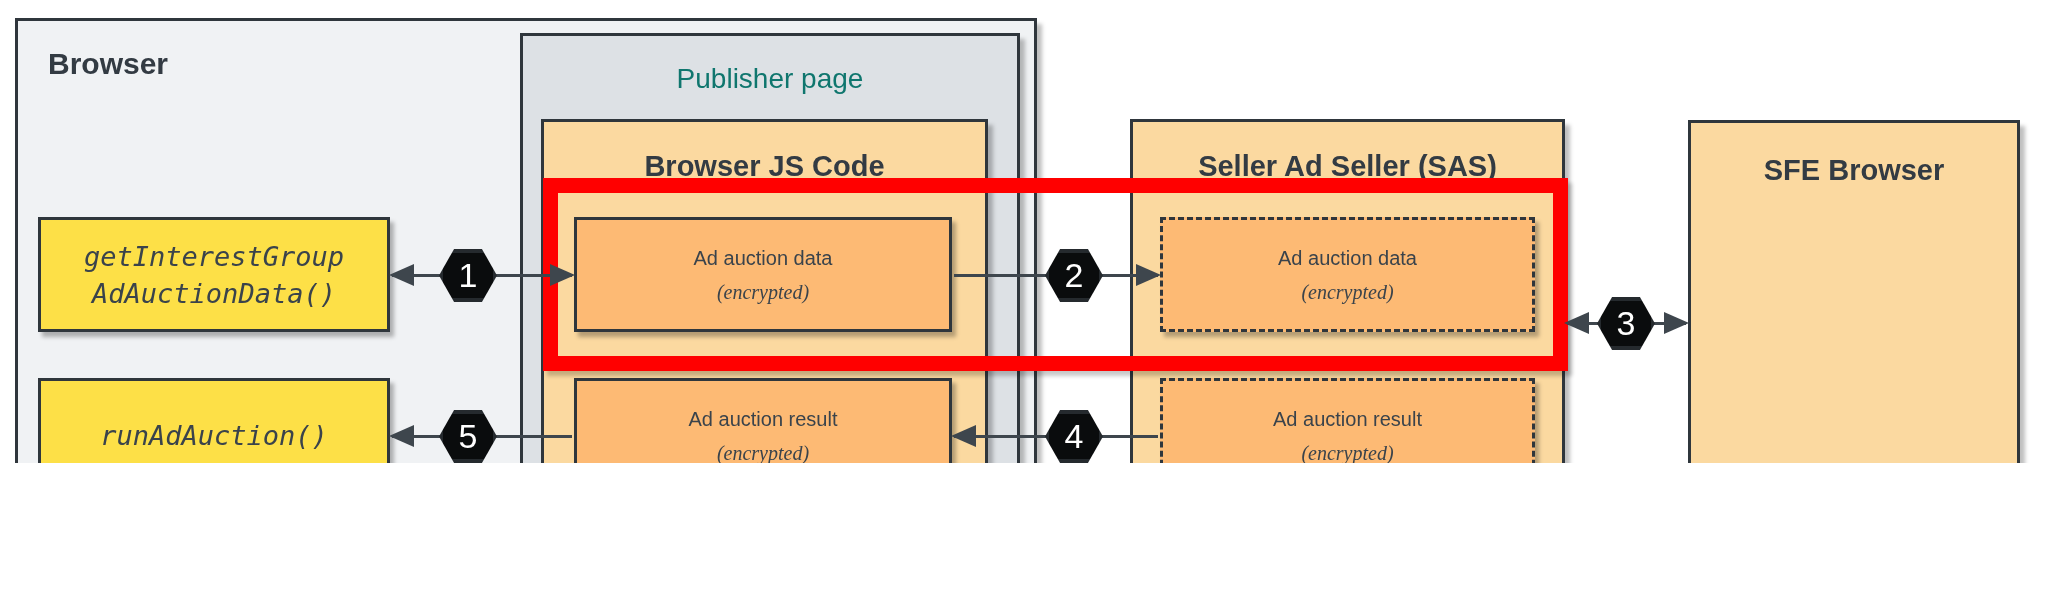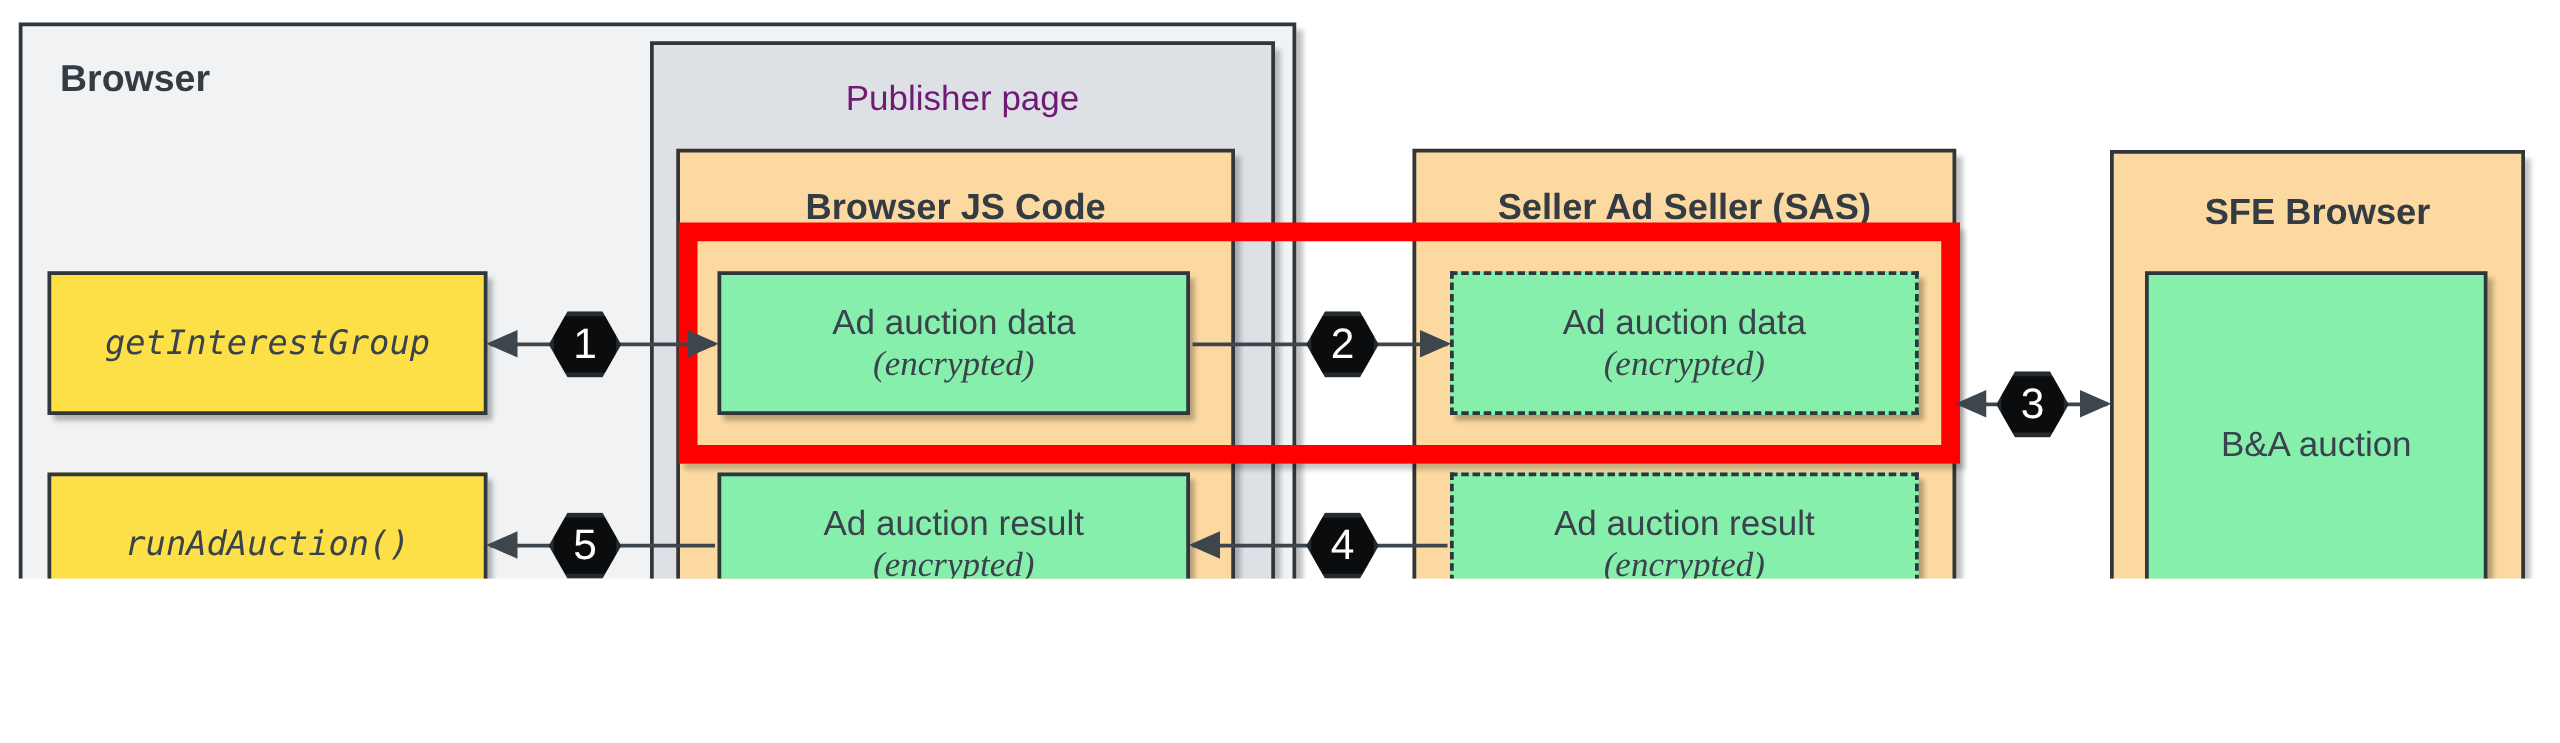--- a/index.html
+++ b/index.html
@@ -14,31 +14,31 @@
     box-shadow:5px 6px 4px rgba(0,0,0,0.25);
   }
   .panel-browser   { left:15px;  top:18px;  width:1022px; height:555px; background:#F0F2F4; }
   .panel-publisher { left:520px; top:33px;  width:500px;  height:527px; background:#DDE1E5; }
   .panel-sellerjs  { left:541px; top:119px; width:447px;  height:408px; background:#FBD9A0; }
   .panel-sas       { left:1130px;top:119px; width:435px;  height:408px; background:#FBD9A0; }
   .panel-sfe       { left:1688px;top:120px; width:332px;  height:407px; background:#FBD9A0; }
 
   .panel-title { position:absolute; left:0; right:0; text-align:center; font-size:29px; font-weight:bold; color:#333B43; }
   .title-browser { left:30px; right:auto; top:26px; text-align:left; font-size:30px; }
-  .title-publisher { top:27px; font-weight:normal; font-size:28px; color:#701a75; }
+  .title-publisher { top:27px; font-weight:normal; font-size:28px; color:#0f766e; }
   .title-sellerjs { top:28px; }
   .title-sas { top:28px; }
   .title-sfe { top:31px; }
 
   
   .node {
     position:absolute; box-sizing:border-box;
-    border:3px solid #2F363C; background:#86efac;
+    border:3px solid #2F363C; background:#fdba74;
     display:flex; flex-direction:column; align-items:center; justify-content:center;
-    text-align:center; font-size:28px; line-height:34px;
+    text-align:center; font-size:20px; line-height:34px;
     box-shadow:4px 5px 4px rgba(0,0,0,0.28);
   }
   .node .subtitle { font-style:italic;font-family:Liberation Serif, serif; }
   .node-dashed { border-style:dashed; }
   .node-green {
     background:#fde047;
     font-family:"DejaVu Sans Mono", monospace; font-style:italic;
     font-size:27px; line-height:37px;
   }
   .node-green1 { left:38px;  top:217px; width:352px; height:115px; }
@@ -104,20 +104,21 @@
   <div class="panel panel-sas">
     <div class="panel-title title-sas">Seller Ad Seller (SAS)</div>
   </div>
 
   <div class="panel panel-sfe">
     <div class="panel-title title-sfe">SFE Browser</div>
   </div>
 
   <div class="node node-green node-green1">
     <div>getInterestGroup</div>
+    <div>AdAuctionData()</div>
   </div>
   <div class="node node-green node-green2">
     <div>runAdAuction()</div>
   </div>
 
   <div class="node node-boxA">
     <div>Ad auction data</div>
     <div class="subtitle">(encrypted)</div>
   </div>
   <div class="node node-boxB">
@@ -127,23 +128,20 @@
 
   <div class="node node-dashed node-sasA">
     <div>Ad auction data</div>
     <div class="subtitle">(encrypted)</div>
   </div>
   <div class="node node-dashed node-sasB">
     <div>Ad auction result</div>
     <div class="subtitle">(encrypted)</div>
   </div>
 
-  <div class="node node-ba">
-    <div>B&amp;A auction</div>
-  </div>
 
   <div class="red-rect"></div>
 
   <div class="arrow arrow-1">
     <div class="line"></div>
     <div class="head head-left"></div>
     <div class="head head-right"></div>
   </div>
   <div class="arrow arrow-2">
     <div class="line"></div>

